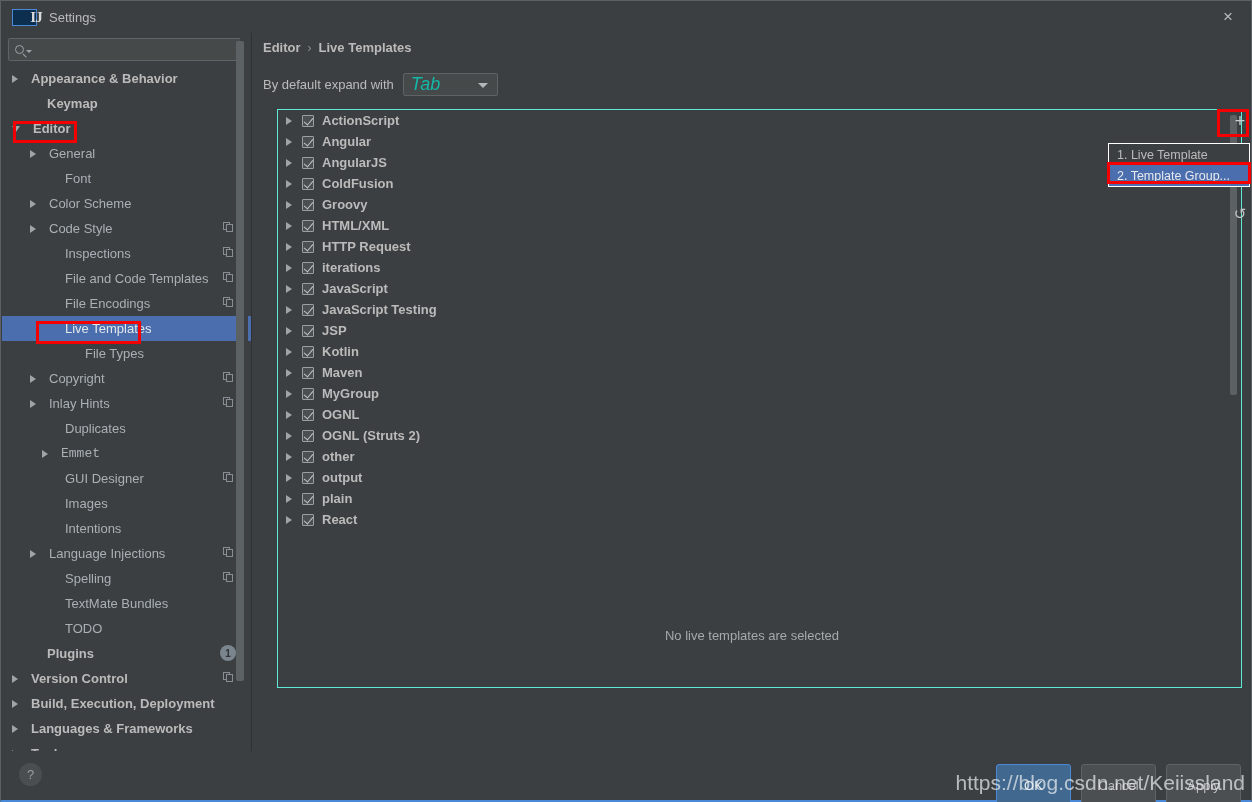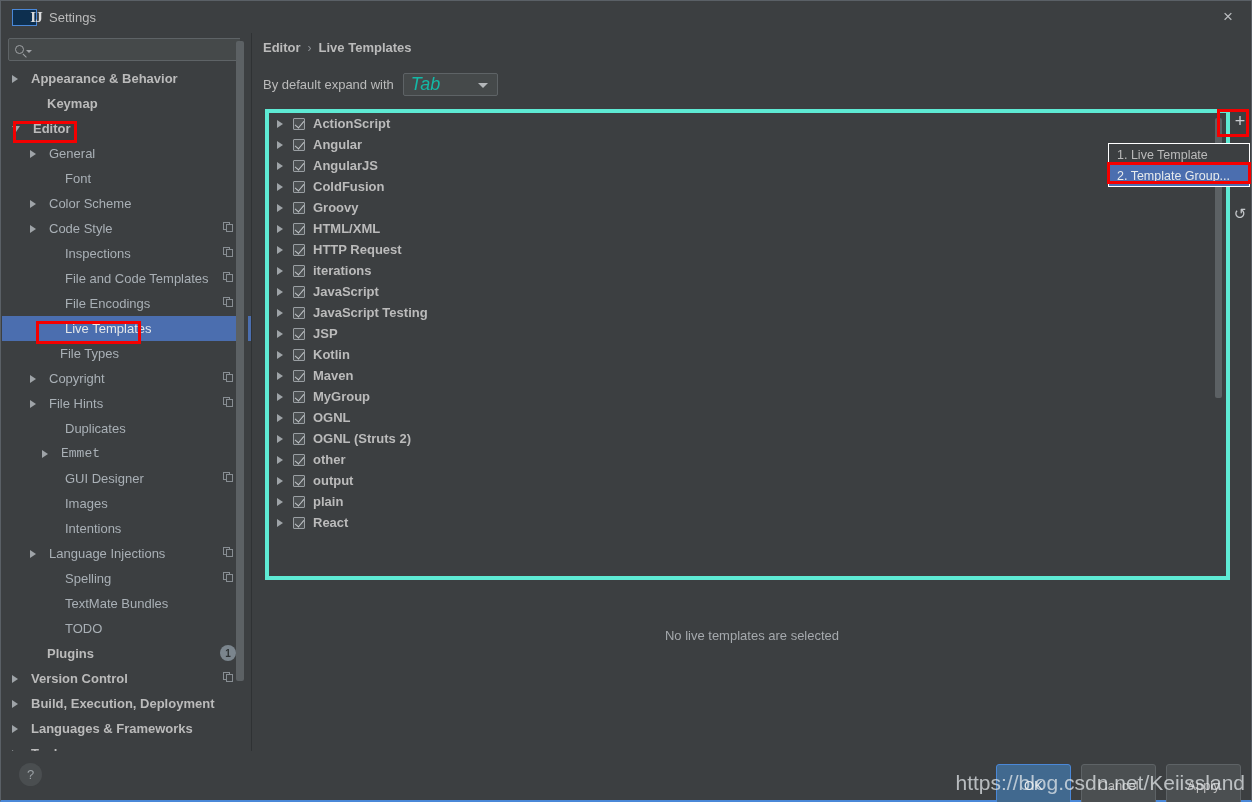--- a/index.html
+++ b/index.html
@@ -156,22 +156,22 @@
   .combo .cval { font-size: 18px; color: #14b8a6; font-style: italic; }
   .combo .carr {
     position: absolute; right: 9px; top: 9px;
     width: 0; height: 0;
     border-left: 5px solid transparent; border-right: 5px solid transparent;
     border-top: 5px solid #b4b7ba;
   }
 
   
   .listpanel {
-    position: absolute; left: 12px; top: 76px; width: 965px; height: 471px;
-    background: #3c3f41; border: 4px solid #5eead4;
+    position: absolute; left: 24px; top: 76px; width: 965px; height: 579px;
+    background: #3c3f41; border: 1px solid #5eead4;
   }
   .list-scroll {
     position: absolute; left: 0; top: 0; width: 947px; height: 453px;
     overflow: hidden;
   }
   .tpl-row {
     height: 21px; display: flex; align-items: center;
     padding-left: 8px; color: #bbbbbb; font-size: 13px; font-weight: bold;
   }
   .tpl-row .arrow {
@@ -330,35 +330,35 @@
           <span class="label">File Encodings</span>
           <span class="copy-icon">
             <span class="s1"></span>
             <span class="s2"></span>
           </span>
         </div>
         <div class="tree-row sel" style="padding-left: 44px;">
           <span class="arrow hidden"></span>
           <span class="label">Live Templates</span>
         </div>
-        <div class="tree-row" style="padding-left: 39px;">
+        <div class="tree-row" style="padding-left: 64px;">
           <span class="arrow hidden"></span>
           <span class="label">File Types</span>
         </div>
         <div class="tree-row" style="padding-left: 28px;">
           <span class="arrow"></span>
           <span class="label">Copyright</span>
           <span class="copy-icon">
             <span class="s1"></span>
             <span class="s2"></span>
           </span>
         </div>
         <div class="tree-row" style="padding-left: 28px;">
           <span class="arrow"></span>
-          <span class="label">File Hints</span>
+          <span class="label">Inlay Hints</span>
           <span class="copy-icon">
             <span class="s1"></span>
             <span class="s2"></span>
           </span>
         </div>
         <div class="tree-row" style="padding-left: 44px;">
           <span class="arrow hidden"></span>
           <span class="label">Duplicates</span>
         </div>
         <div class="tree-row" style="padding-left: 40px; font-family: Liberation Mono, monospace;">

